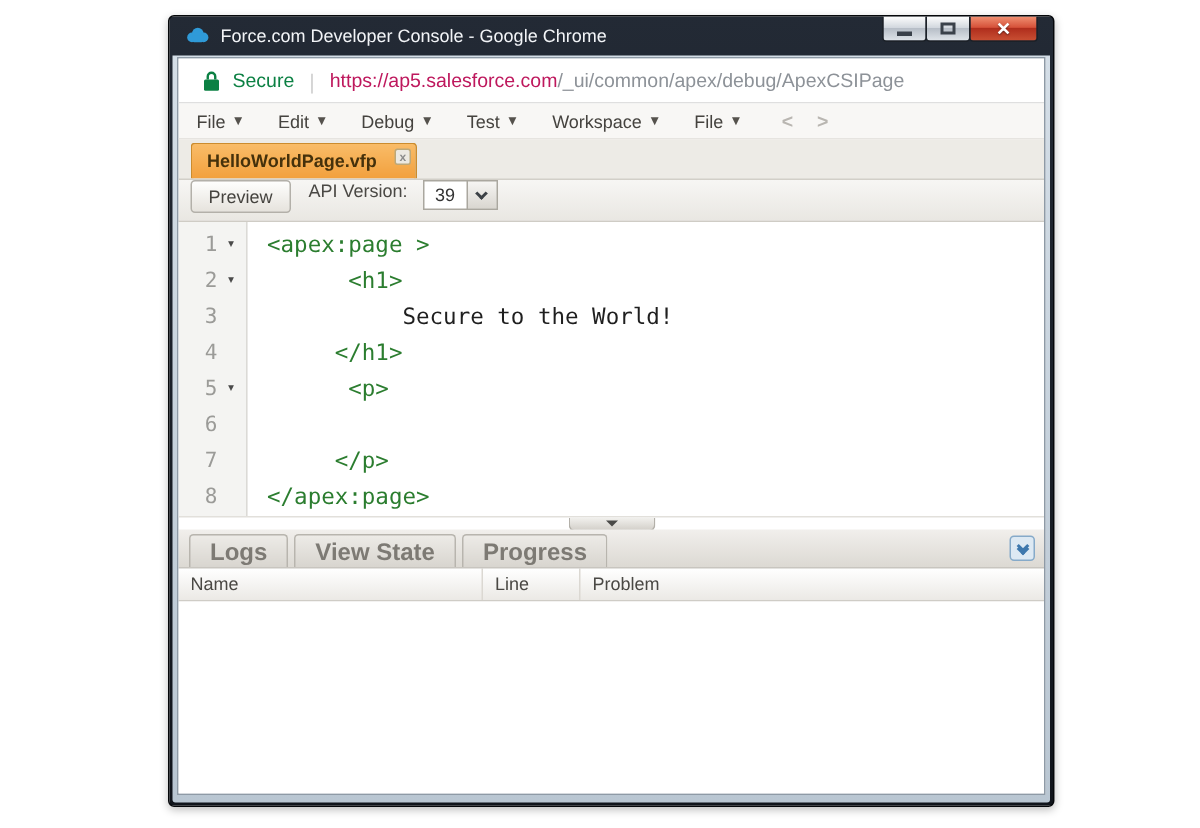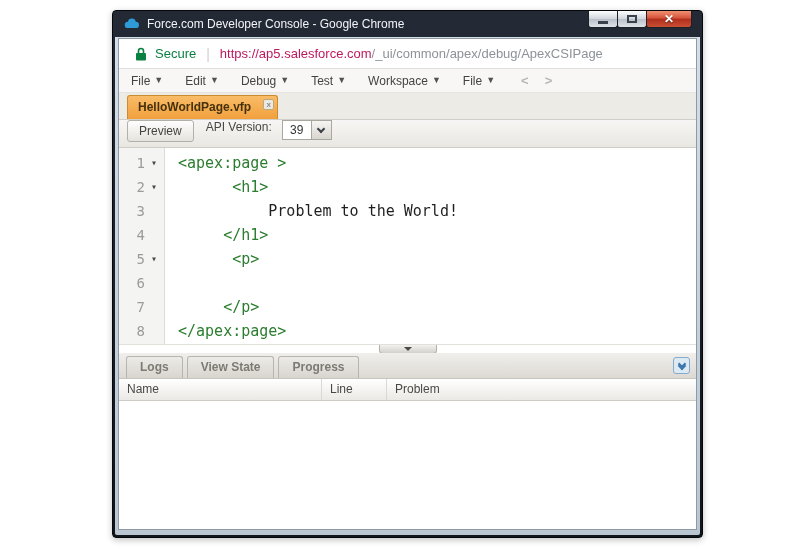--- a/index.html
+++ b/index.html
@@ -102,21 +102,21 @@
   .split-arrow { width:0; height:0; border-left:4px solid transparent;
                  border-right:4px solid transparent; border-top:4px solid #4a4a48; }
 
   
   .panel-tabbar { height:26px; background:linear-gradient(#f1efec,#dcd9d3);
                   border-bottom:1px solid #c8c5bf; display:flex; align-items:flex-end;
                   padding-left:7px; position:relative; }
   .panel-tab { height:22px; margin-right:4px; padding:3px 13px 0 13px;
                background:linear-gradient(#edebe7,#d8d5cf);
                border:1px solid #b8b5ae; border-bottom:none; border-radius:3px 3px 0 0;
-               font-size:12px; font-weight:bold; color:#7d7a74; cursor:pointer; }
+               font-size:16px; font-weight:bold; color:#7d7a74; cursor:pointer; }
   .panel-tab.active { background:linear-gradient(#f9ba64,#f09d3a);
                       border-color:#c9882a; color:#3a2a06; }
   .collapse-btn { position:absolute; right:6px; top:4px; width:17px; height:17px;
                   background:#dde9f3; border:1px solid #86aac9; border-radius:3px;
                   display:flex; flex-direction:column; align-items:center;
                   justify-content:center; cursor:pointer; }
   .chev-blue { width:6px; height:6px; border-left:2px solid #3e78ad; border-bottom:2px solid #3e78ad;
                transform:rotate(-45deg); margin-top:-4px; }
   .chev-blue.first { margin-top:-1px; }
 
@@ -235,21 +235,21 @@
                 <span class="line-num">2</span>
                 <span class="fold-cell">▾</span>
               </span>
               <span class="code-cell">      &lt;h1&gt;</span>
             </div>
             <div class="code-row text">
               <span class="gutter-cell">
                 <span class="line-num">3</span>
                 <span class="fold-cell"></span>
               </span>
-              <span class="code-cell">          Problem to the World!</span>
+              <span class="code-cell">          Secure to the World!</span>
             </div>
             <div class="code-row tag">
               <span class="gutter-cell">
                 <span class="line-num">4</span>
                 <span class="fold-cell"></span>
               </span>
               <span class="code-cell">     &lt;/h1&gt;</span>
             </div>
             <div class="code-row tag">
               <span class="gutter-cell">

